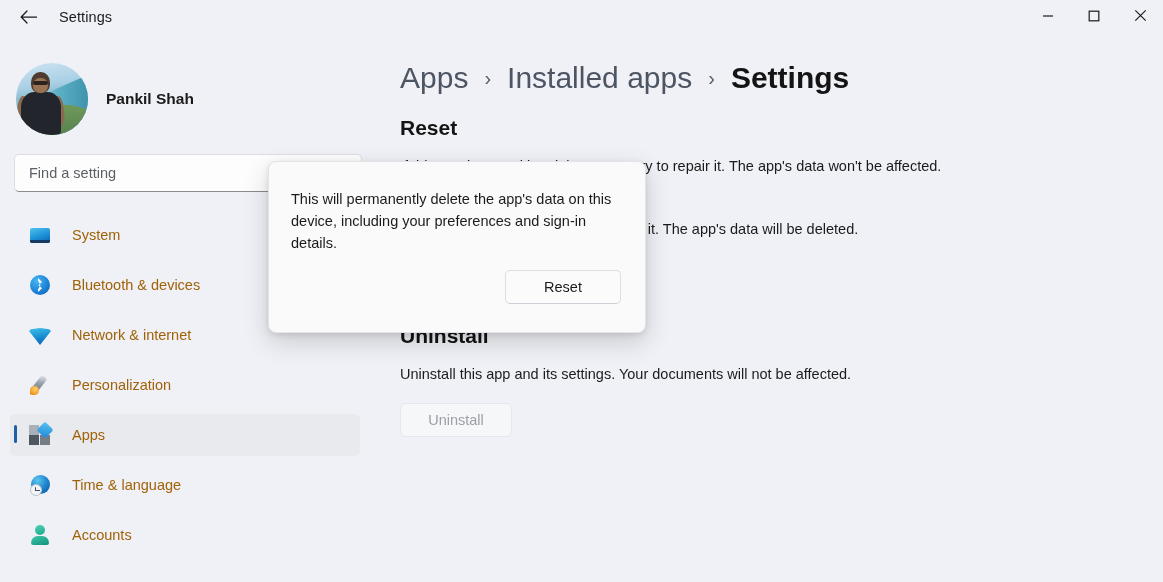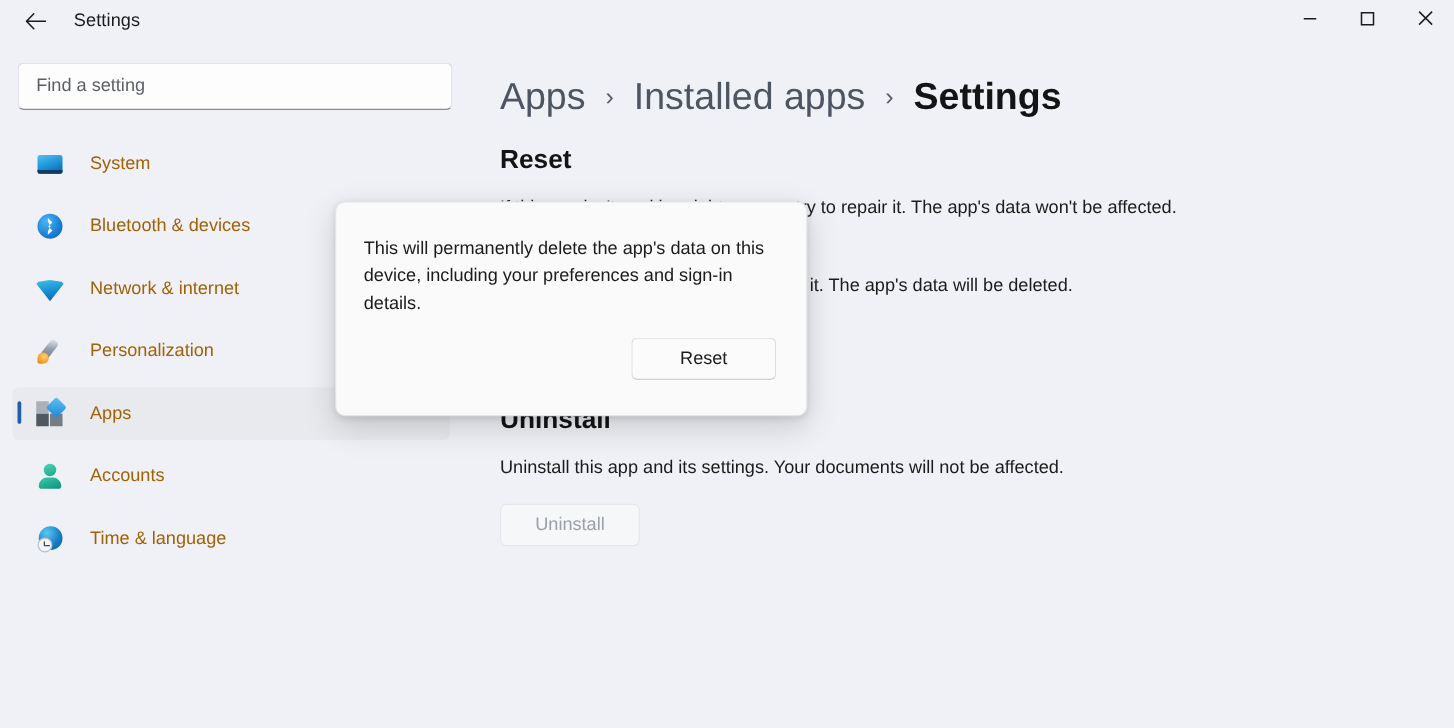--- a/index.html
+++ b/index.html
@@ -494,20 +494,33 @@
         <svg width="13" height="13" viewBox="0 0 13 13">
             <path d="M1.3 1.3 L11.7 11.7 M11.7 1.3 L1.3 11.7" stroke="#1b1b1b" stroke-width="1.2"></path>
           </svg>
       </span>
     </div>
   </div>
 </div>
 
 <div class="sidebar">
 
+  <div class="profile">
+    <div class="avatar">
+      <div class="av-person">
+        <div class="av-armL"></div>
+        <div class="av-armR"></div>
+        <div class="av-body"></div>
+        <div class="av-head"></div>
+        <div class="av-face"></div>
+        <div class="av-glasses"></div>
+      </div>
+    </div>
+    <div class="profile-name">Pankil Shah</div>
+  </div>
 
   <div class="search-wrap">
     <div class="search-box">
       <input class="search-input" type="text" placeholder="Find a setting" style="">
     </div>
   </div>
 
   <div class="nav">
 
     <div class="nav-item">
@@ -552,38 +565,38 @@
             <div class="sq s1"></div>
             <div class="sq s2"></div>
             <div class="dia"></div>
         </div>
       </div>
       <div class="nav-label">Apps</div>
     </div>
 
     <div class="nav-item">
       <div class="nav-icon">
+        <div class="ic-time">
+            <div class="globe"></div>
+            <div class="clock"></div>
+          </div>
+      </div>
+      <div class="nav-label">Time &amp; language</div>
+    </div>
+
+    <div class="nav-item">
+      <div class="nav-icon">
         <div class="ic-acct">
             <div class="head"></div>
             <div class="body"></div>
           </div>
       </div>
       <div class="nav-label">Accounts</div>
     </div>
 
-    <div class="nav-item">
-      <div class="nav-icon">
-        <div class="ic-time">
-            <div class="globe"></div>
-            <div class="clock"></div>
-          </div>
-      </div>
-      <div class="nav-label">Time &amp; language</div>
-    </div>
-
   </div>
 </div>
 
 <div class="content">
 
   <div class="breadcrumb">
     <span class="crumb">Apps</span>
     <span class="crumb-sep">›</span>
     <span class="crumb">Installed apps</span>
     <span class="crumb-sep">›</span>

